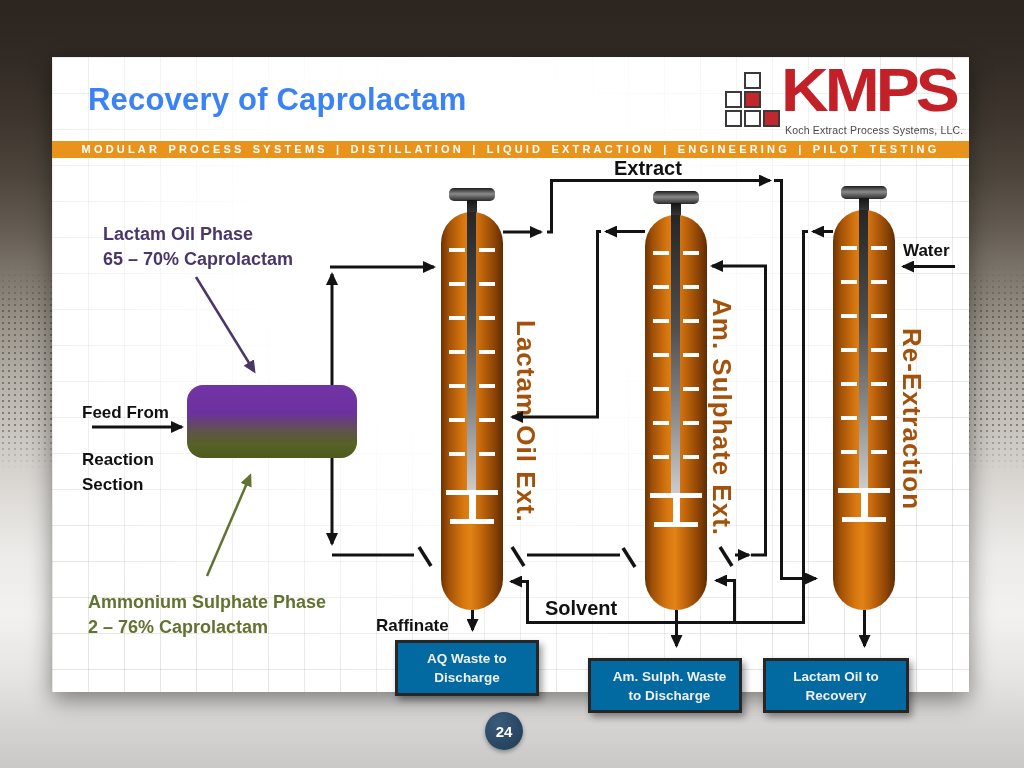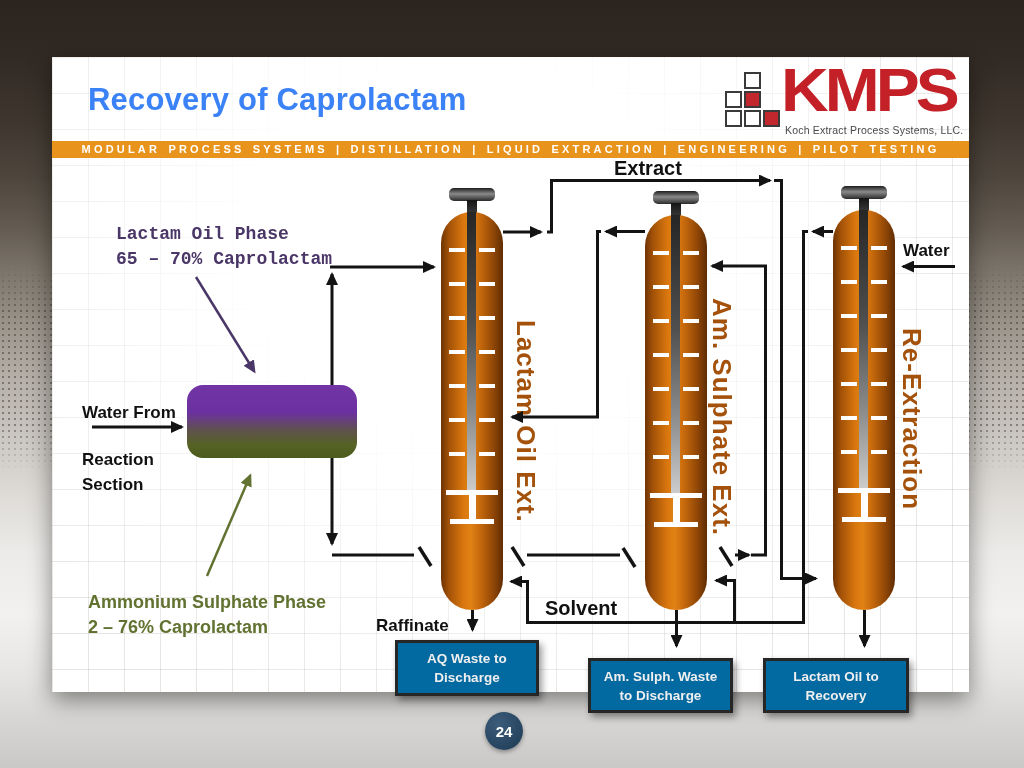--- a/index.html
+++ b/index.html
@@ -202,41 +202,41 @@
     <path d="M419,547 L431,566"></path>
     <path d="M512,547 L524,566"></path>
     <path d="M623,548 L635,567"></path>
     <path d="M720,547 L732,566"></path>
   </g>
 
   <path d="M196,277 L254,371" stroke="#4A3768" stroke-width="2.5" fill="none" marker-end="url(#ahp)"></path>
   <path d="M207,576 L250,476" stroke="#627231" stroke-width="2.5" fill="none" marker-end="url(#ahg)"></path>
 </svg>
 
-<div class="lbl lbl-purple" style="left:116px;top:222px;font-family:Liberation Mono, monospace;">
+<div class="lbl lbl-purple" style="left:103px;top:222px;">
   <div>Lactam Oil Phase</div>
   <div>65 – 70% Caprolactam</div>
 </div>
-<div class="lbl lbl-17" style="left:82px;top:403px;">Water From</div>
+<div class="lbl lbl-17" style="left:82px;top:403px;">Feed From</div>
 <div class="lbl lbl-17" style="left:82px;top:450px;">Reaction</div>
 <div class="lbl lbl-17" style="left:82px;top:475px;">Section</div>
 <div class="lbl lbl-green" style="left:88px;top:590px;">
   <div>Ammonium Sulphate Phase</div>
   <div>2 – 76% Caprolactam</div>
 </div>
 <div class="lbl lbl-18" style="left:614px;top:157px;">Extract</div>
 <div class="lbl lbl-17" style="left:903px;top:241px;">Water</div>
 <div class="lbl lbl-18" style="left:545px;top:597px;">Solvent</div>
 <div class="lbl lbl-17" style="left:376px;top:616px;">Raffinate</div>
 
 <div class="waste-box" style="left:395px;top:640px;width:138px;height:50px;">
   <div>AQ Waste to</div>
   <div>Discharge</div>
 </div>
-<div class="waste-box" style="left:588px;top:658px;width:139px;height:49px;">
+<div class="waste-box" style="left:588px;top:658px;width:139px;height:49px;padding-left:9px;">
   <div>Am. Sulph. Waste</div>
   <div>to Discharge</div>
 </div>
 <div class="waste-box" style="left:763px;top:658px;width:140px;height:49px;">
   <div>Lactam Oil to</div>
   <div>Recovery</div>
 </div>
 
 <div class="page-badge">24</div>
 

